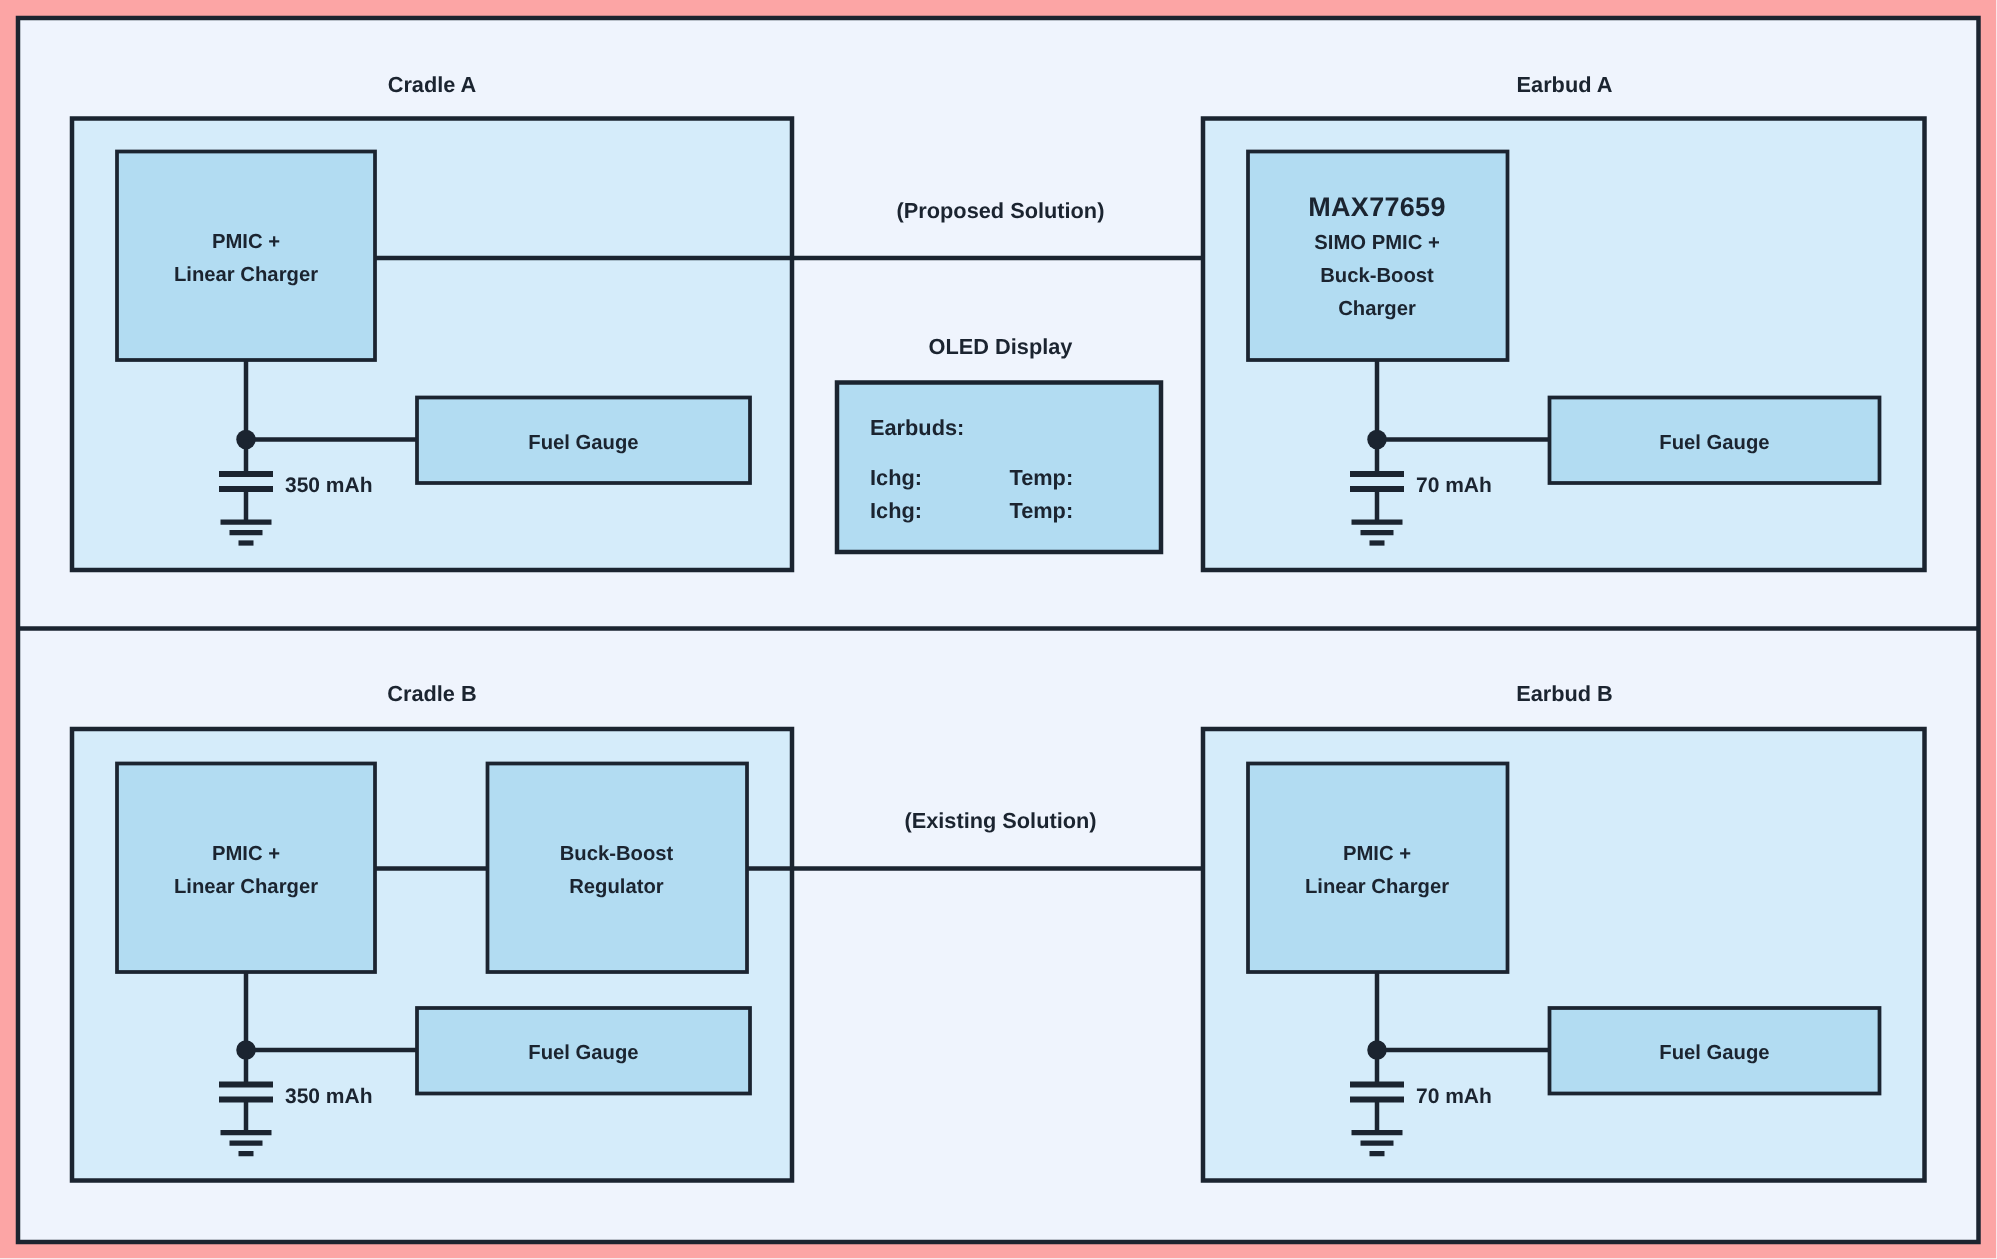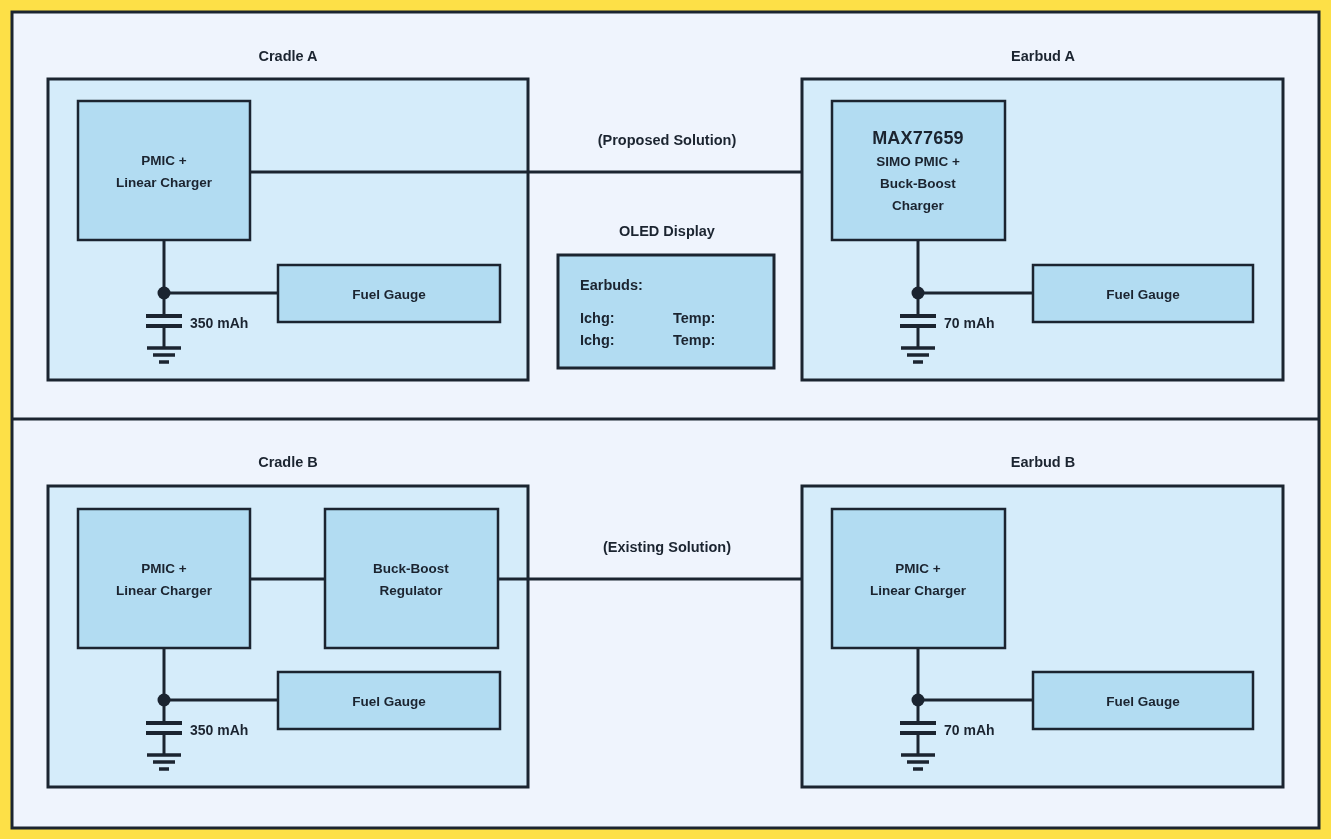--- a/index.html
+++ b/index.html
@@ -7,21 +7,21 @@
     padding: 0;
     background: #ffffff;
   }
   body {
     font-family: "Liberation Sans", sans-serif;
   }
   #stage {
     position: relative;
     width: 1331px;
     height: 839px;
-    background: #fde047;
+    background: #fca5a5;
     overflow: hidden;
   }
   #stage svg {
     position: absolute;
     left: 0;
     top: 0;
   }
   .blk-label, .cap-label, .panel-title, .edge-label, .oled-title, .oled-line {
     font-family: "Liberation Sans", sans-serif;
     font-weight: bold;

